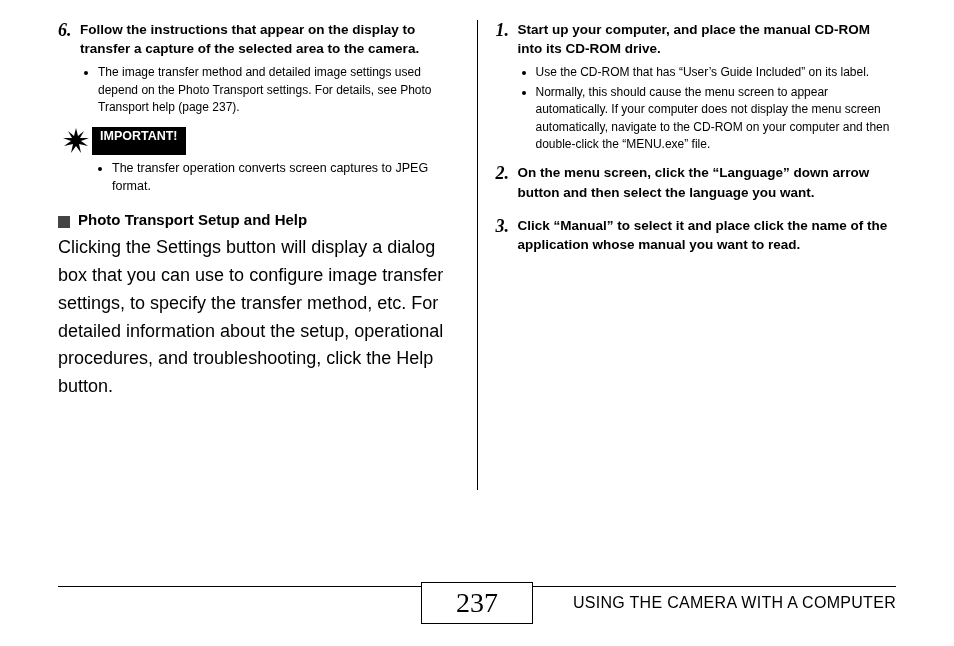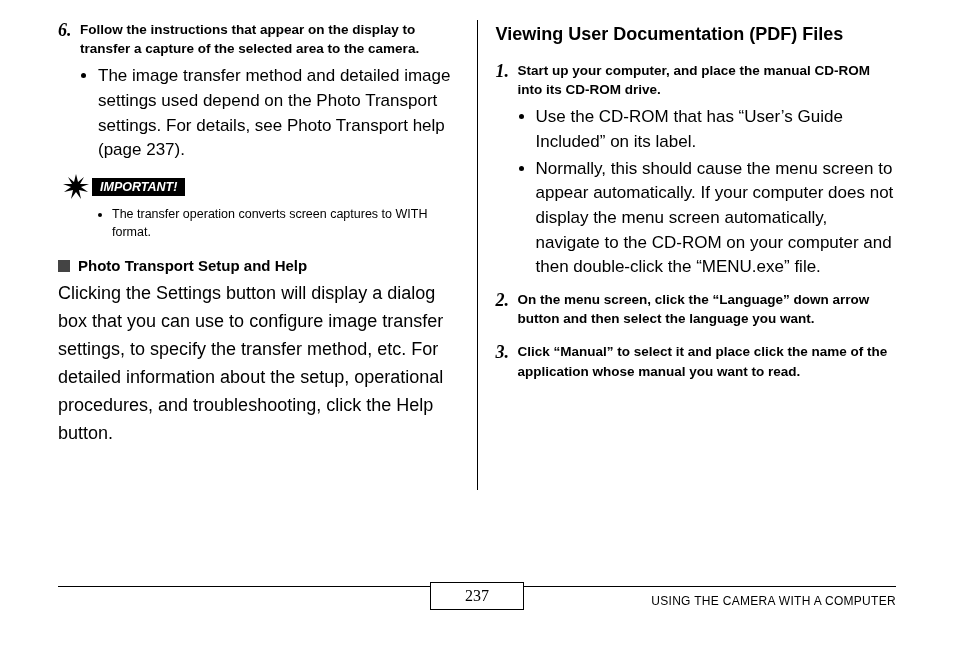--- a/index.html
+++ b/index.html
@@ -44,30 +44,28 @@
   }
   .step {
     display: flex;
     margin-bottom: 6px;
   }
   .step .num-cell { flex: 0 0 22px; }
   .step .txt-cell { flex: 1; }
   ul.bullets {
     margin: 4px 0 10px 22px;
     padding: 0 0 0 18px;
-    font-size: 17px;
+    font-size: 12px;
     line-height: 1.45;
   }
   ul.bullets li { margin-bottom: 2px; }
 
   .important-row {
     display: flex;
-    align-items: center;
     margin: 8px 0 2px 4px;
-    font-style: italic;
   }
   .important-label {
     background: #000;
     color: #fff;
     font-size: 12.5px;
     font-weight: bold;
     padding: 2px 8px;
   }
   .burst {
     width: 28px;
@@ -79,21 +77,21 @@
 
   ul.important-bullets {
     margin: 4px 0 16px 36px;
     padding: 0 0 0 18px;
     font-size: 12.5px;
     line-height: 1.45;
   }
 
   .subhead-row {
     display: flex;
-    align-items: center;
+    align-items: flex-end;
     margin: 14px 0 6px 0;
   }
   .sq {
     width: 12px;
     height: 12px;
     background: #444;
     margin-right: 8px;
     flex: 0 0 12px;
   }
   .subhead {
@@ -126,27 +124,27 @@
   }
   .page-num-box {
     position: absolute;
     left: 50%;
     transform: translateX(-50%);
     top: -4px;
     background: #fff;
     border: 1px solid #000;
     padding: 4px 34px;
     font-family: "Times New Roman", serif;
-    font-size: 16px;
+    font-size: 28px;
   }
   .chapter-label {
     position: absolute;
     right: 0;
     top: 8px;
-    font-size: 12px;
+    font-size: 16px;
     letter-spacing: 0.3px;
   }
 </style>
 </head>
 <body>
 
 <div class="page">
 
   <div class="col col-left">
 
@@ -160,36 +158,35 @@
 
     <div class="important-row">
       <span class="burst">
         <svg viewBox="0 0 28 28">
           <polygon points="14,1 16,9 22,4 18,11 27,11 19,14 26,19 17,17 19,26 14,19 9,26 11,17 2,19 9,14 1,11 10,11 6,4 12,9" fill="#000"></polygon>
         </svg>
       </span>
       <span class="important-label">IMPORTANT!</span>
     </div>
     <ul class="important-bullets">
-      <li>The transfer operation converts screen captures to WITH format.</li>
+      <li>The transfer operation converts screen captures to JPEG format.</li>
     </ul>
 
     <div class="subhead-row">
       <span class="sq"></span>
       <span class="subhead">Photo Transport Setup and Help</span>
     </div>
     <p class="body-para">Clicking the Settings button will display a dialog box that you can use to configure image transfer settings, to specify the transfer method, etc. For detailed information about the setup, operational procedures, and troubleshooting, click the Help button.</p>
 
   </div>
 
   <div class="divider"></div>
 
   <div class="col col-right">
 
-    <div class="section-heading">Viewing User Documentation (PDF) Files</div>
 
     <div class="step">
       <div class="num-cell"><span class="step-num">1.</span></div>
       <div class="txt-cell"><span class="step-text">Start up your computer, and place the manual CD-ROM into its CD-ROM drive.</span></div>
     </div>
     <ul class="bullets">
       <li>Use the CD-ROM that has “User’s Guide Included” on its label.</li>
       <li>Normally, this should cause the menu screen to appear automatically. If your computer does not display the menu screen automatically, navigate to the CD-ROM on your computer and then double-click the “MENU.exe” file.</li>
     </ul>
 

